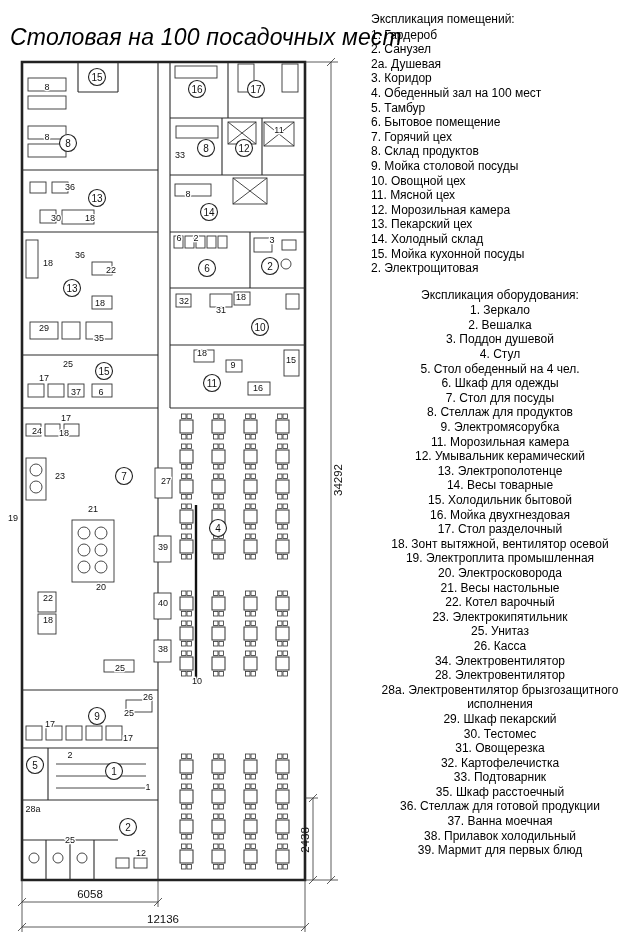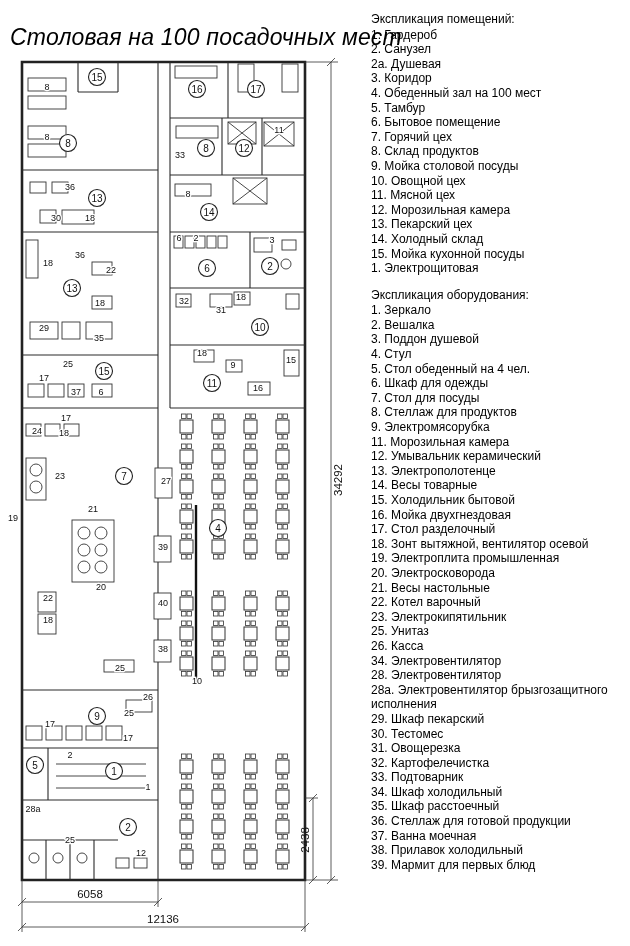--- a/index.html
+++ b/index.html
@@ -10,21 +10,21 @@
   .plan text{fill:#111;font-family:"Liberation Sans",sans-serif;}
   .wall-outer{fill:none;stroke:#222;stroke-width:2.6;}
   .wall{fill:none;stroke:#2a2a2a;stroke-width:1.1;}
   .rail{fill:none;stroke:#111;stroke-width:2.4;}
   .fx rect{fill:#fff;stroke:#333;stroke-width:.9;}
   .fx circle{fill:none;stroke:#333;stroke-width:.9;}
   .fx path{fill:none;stroke:#333;stroke-width:.9;}
   .dim path{fill:none;stroke:#333;stroke-width:.8;}
   .dim text{font-size:11.5px;}
   .legend{position:absolute;left:371px;top:12px;width:258px;font-size:12px;line-height:14.6px;}
-  .legend-section+.legend-section{margin-top:12px;}
+  .legend-section+.legend-section{margin-top:12px;text-align:center;}
   .legend-title{margin-bottom:1px;}
 </style>
 </head>
 <body>
 
 <div class="page">
 
   <div class="title">Столовая на 100 посадочных мест</div>
 
   <svg class="plan" viewBox="0 0 360 946" width="360" height="946" xmlns="http://www.w3.org/2000/svg">
@@ -649,21 +649,21 @@
           <div class="legend-item">6. Бытовое помещение</div>
           <div class="legend-item">7. Горячий цех</div>
           <div class="legend-item">8. Склад продуктов</div>
           <div class="legend-item">9. Мойка столовой посуды</div>
           <div class="legend-item">10. Овощной цех</div>
           <div class="legend-item">11. Мясной цех</div>
           <div class="legend-item">12. Морозильная камера</div>
           <div class="legend-item">13. Пекарский цех</div>
           <div class="legend-item">14. Холодный склад</div>
           <div class="legend-item">15. Мойка кухонной посуды</div>
-          <div class="legend-item">1. Электрощитовая</div>
+          <div class="legend-item">2. Электрощитовая</div>
         </div>
     </div>
     <div class="legend-section">
       <div class="legend-title">Экспликация оборудования:</div>
       <div>
           <div class="legend-item">1. Зеркало</div>
           <div class="legend-item">2. Вешалка</div>
           <div class="legend-item">3. Поддон душевой</div>
           <div class="legend-item">4. Стул</div>
           <div class="legend-item">5. Стол обеденный на 4 чел.</div>
@@ -687,21 +687,20 @@
           <div class="legend-item">25. Унитаз</div>
           <div class="legend-item">26. Касса</div>
           <div class="legend-item">34. Электровентилятор</div>
           <div class="legend-item">28. Электровентилятор</div>
           <div class="legend-item">28а. Электровентилятор брызгозащитного исполнения</div>
           <div class="legend-item">29. Шкаф пекарский</div>
           <div class="legend-item">30. Тестомес</div>
           <div class="legend-item">31. Овощерезка</div>
           <div class="legend-item">32. Картофелечистка</div>
           <div class="legend-item">33. Подтоварник</div>
-          <div class="legend-item">34. Шкаф холодильный</div>
           <div class="legend-item">35. Шкаф расстоечный</div>
           <div class="legend-item">36. Стеллаж для готовой продукции</div>
           <div class="legend-item">37. Ванна моечная</div>
           <div class="legend-item">38. Прилавок холодильный</div>
           <div class="legend-item">39. Мармит для первых блюд</div>
         </div>
     </div>
   </div>
 
 </div>

